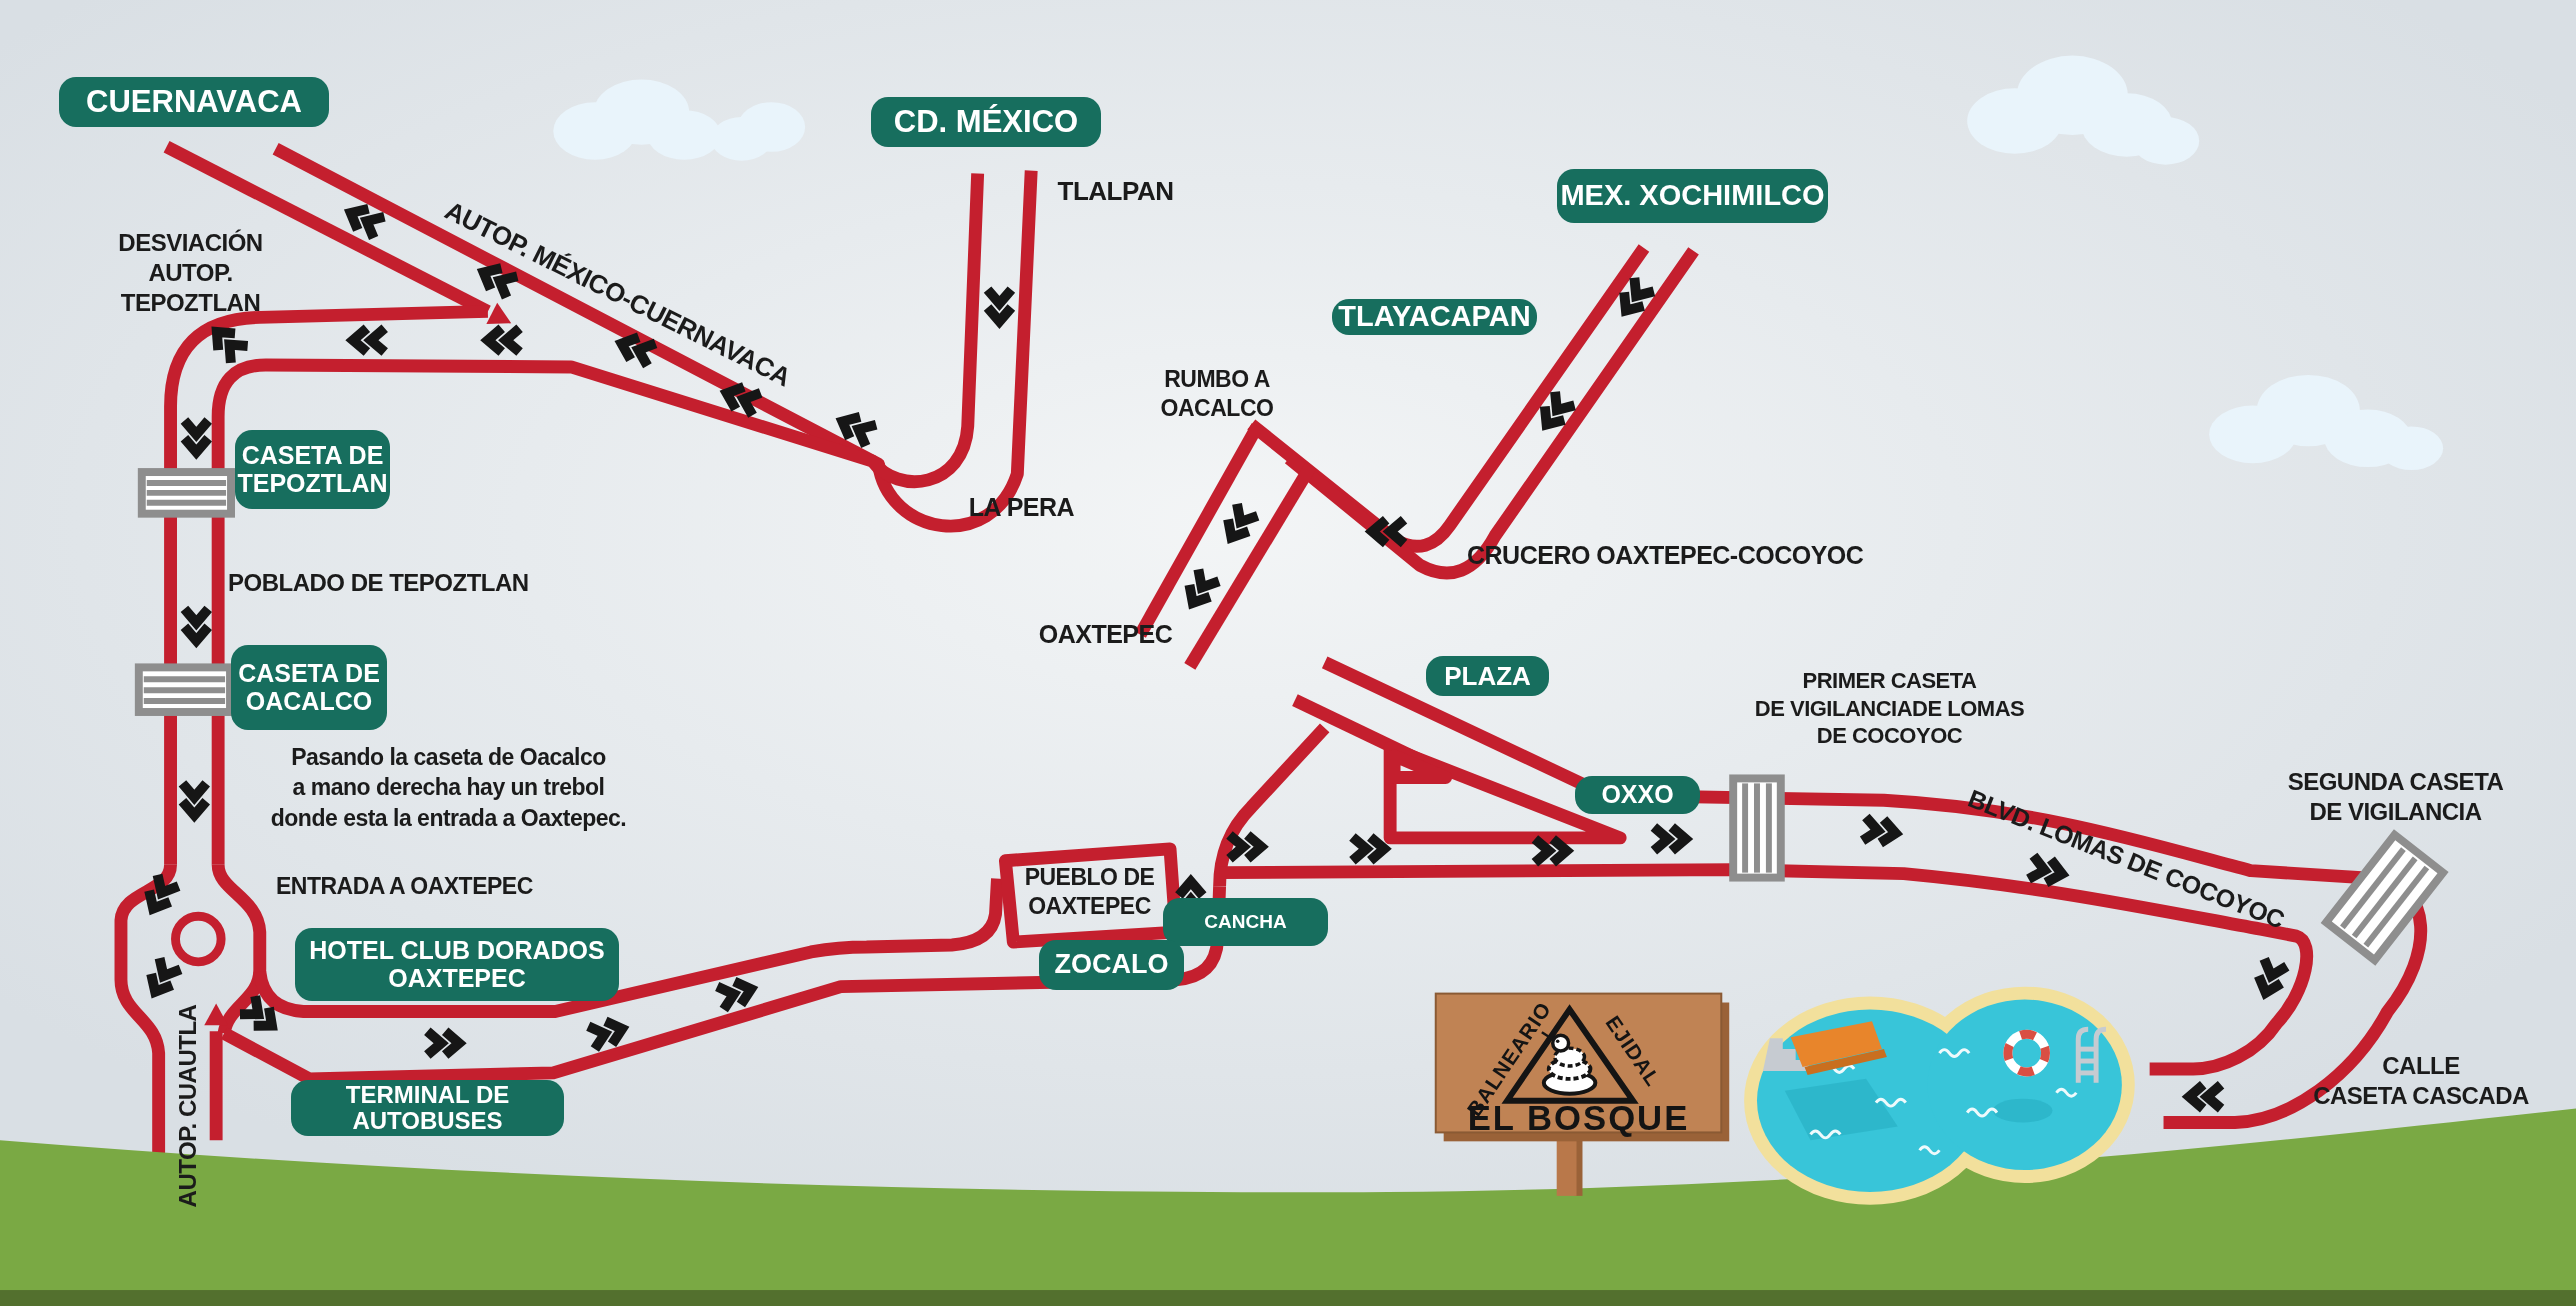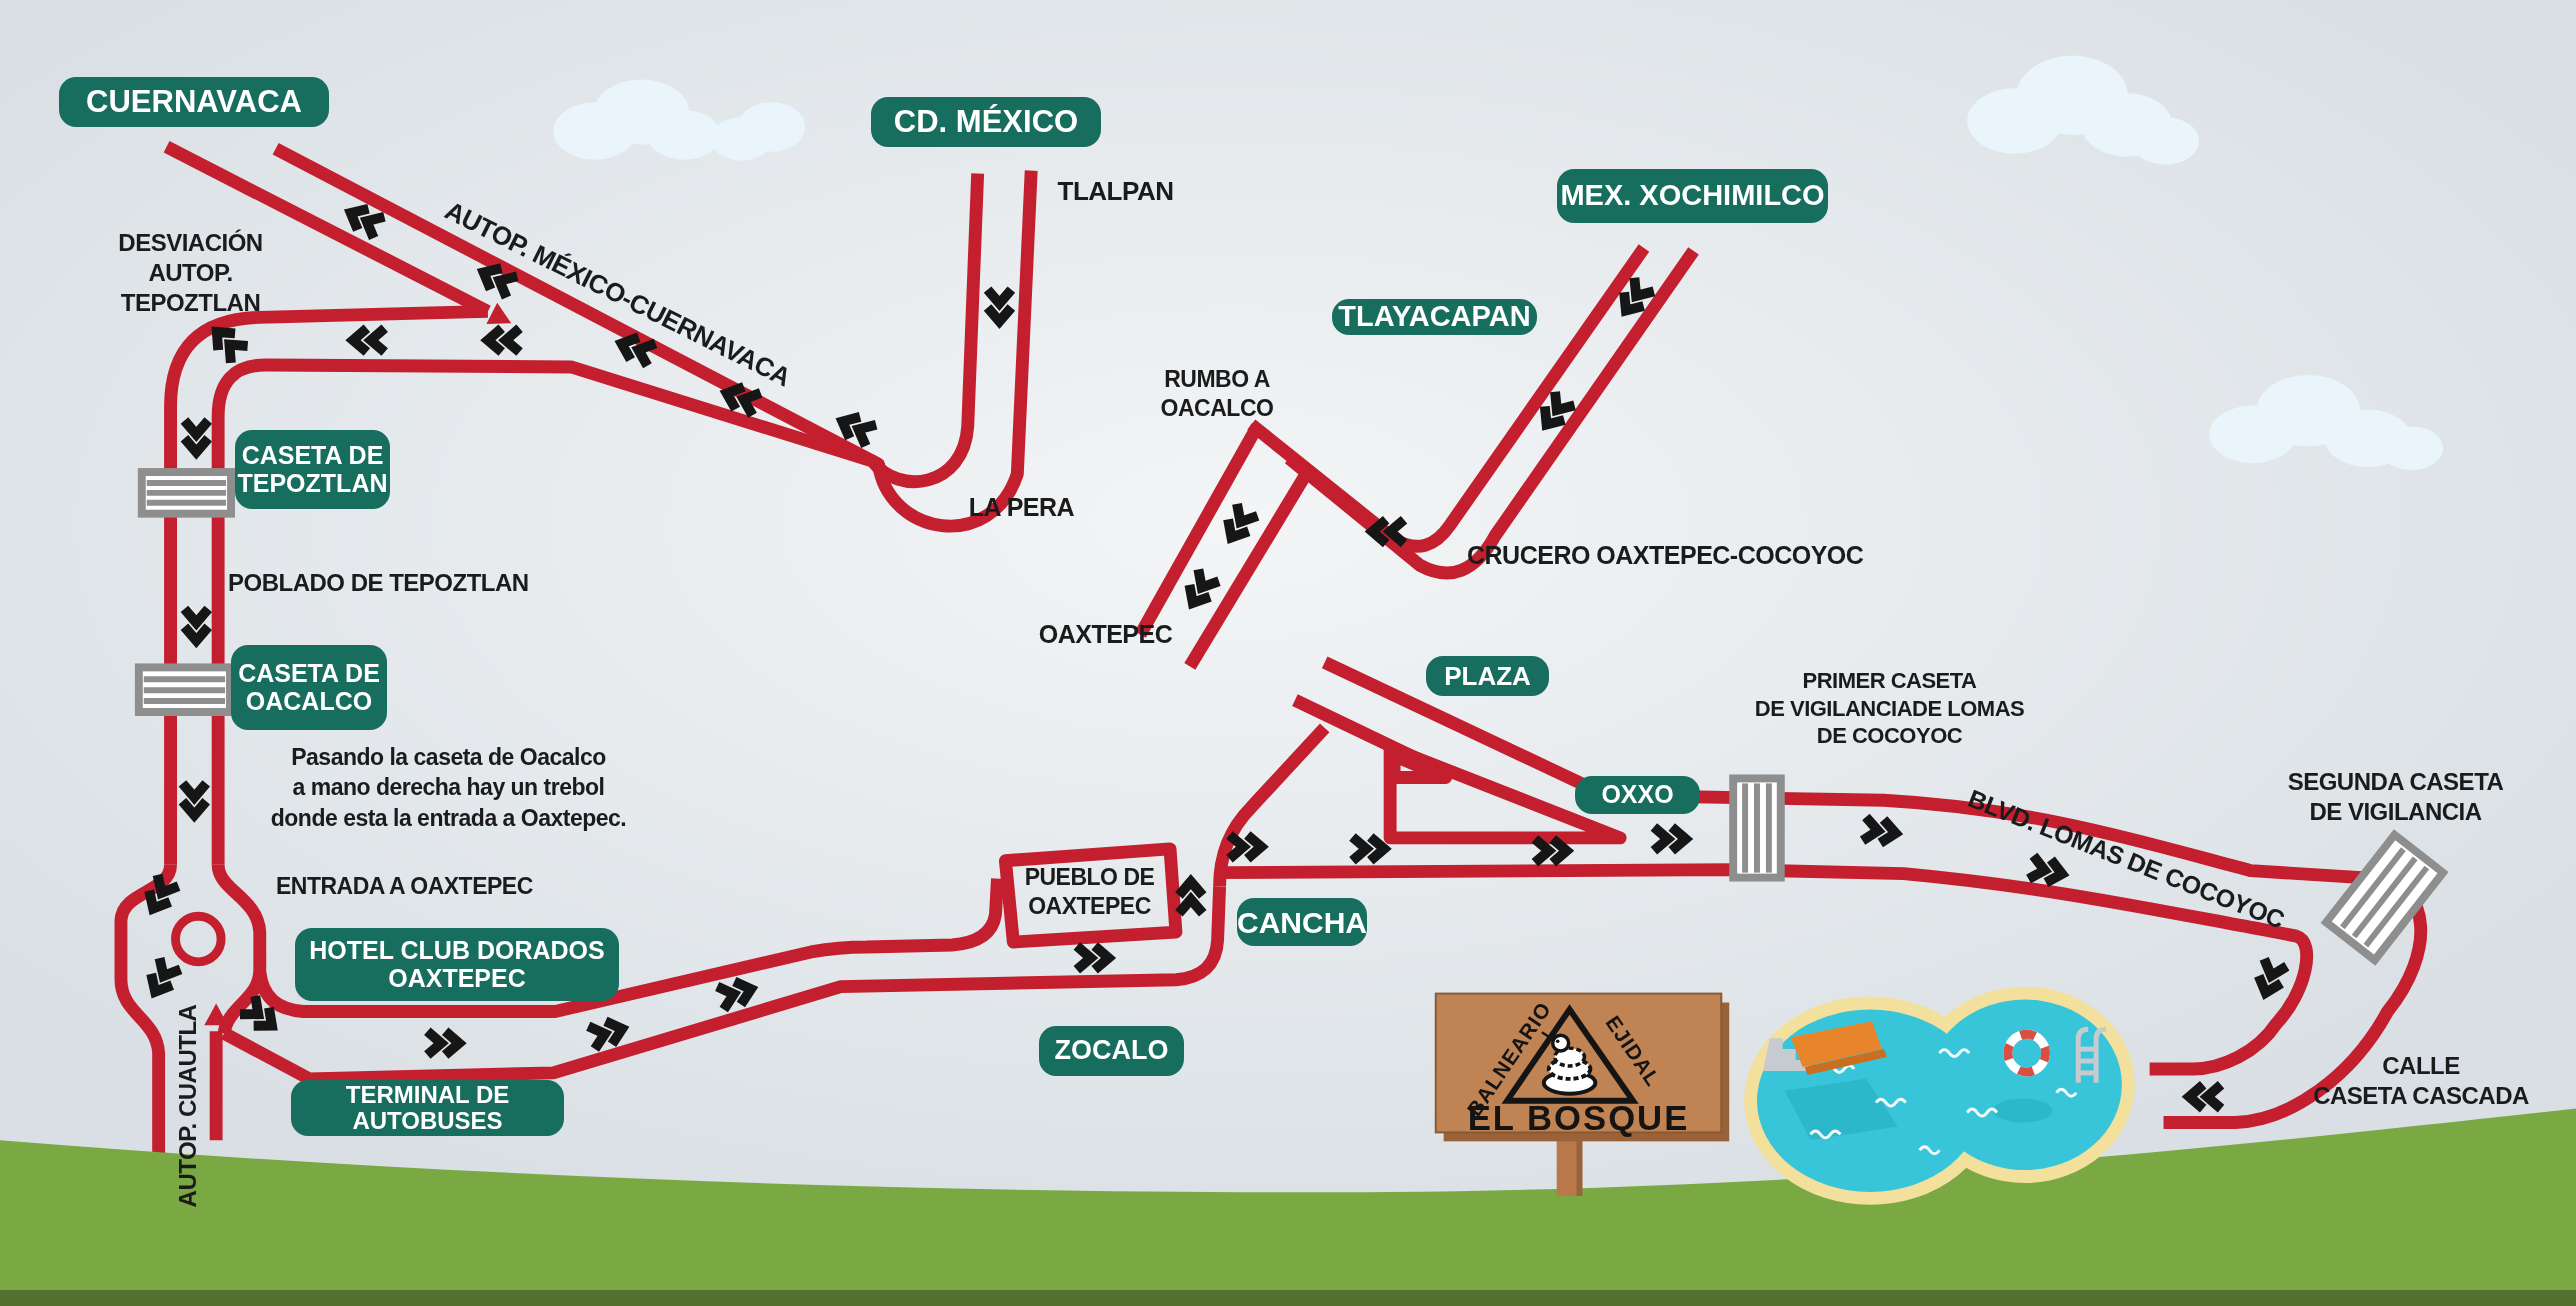--- a/index.html
+++ b/index.html
@@ -218,22 +218,22 @@
   <div class="lbl pill" style="left:1332px;top:299px;width:205px;height:36px;font-size:29px">TLAYACAPAN</div>
   <div class="lbl pill pre" style="left:235px;top:430px;width:155px;height:79px;font-size:25px">CASETA DE
 TEPOZTLAN</div>
   <div class="lbl pill pre" style="left:231px;top:645px;width:156px;height:85px;font-size:25px">CASETA DE
 OACALCO</div>
   <div class="lbl pill pre" style="left:295px;top:928px;width:324px;height:73px;font-size:25px">HOTEL CLUB DORADOS
 OAXTEPEC</div>
   <div class="lbl pill" style="left:291px;top:1080px;width:273px;height:56px;font-size:24px">TERMINAL DE AUTOBUSES</div>
   <div class="lbl pill" style="left:1426px;top:656px;width:123px;height:40px;font-size:26px">PLAZA</div>
   <div class="lbl pill" style="left:1575px;top:776px;width:125px;height:38px;font-size:25px">OXXO</div>
-  <div class="lbl pill" style="left:1237px;top:898px;width:130px;height:48px;font-size:30px">CANCHA</div>
-  <div class="lbl pill" style="left:1039px;top:1026px;width:145px;height:50px;font-size:27px">ZOCALO</div>
+  <div class="lbl pill" style="left:1163px;top:898px;width:165px;height:48px;font-size:19px">CANCHA</div>
+  <div class="lbl pill" style="left:1039px;top:940px;width:145px;height:50px;font-size:27px">ZOCALO</div>
 
   <div class="lbl blk" style="left:1031px;top:175px;width:169px;font-size:26px">TLALPAN</div>
   <div class="lbl blk pre" style="left:79px;top:228px;width:223px;font-size:24px">DESVIACIÓN
 AUTOP. TEPOZTLAN</div>
   <div class="lbl blk rot" style="left:454px;top:194px;width:382px;font-size:26px;transform:rotate(26.5deg)">AUTOP. MÉXICO-CUERNAVACA</div>
   <div class="lbl blk" style="left:228px;top:568px;width:268px;font-size:24px">POBLADO DE TEPOZTLAN</div>
   <div class="lbl blk pre" style="left:250px;top:742px;width:397px;font-size:23px;line-height:1.32;white-space:pre-line">Pasando la caseta de Oacalco
 a mano derecha hay un trebol
 donde esta la entrada a Oaxtepec.</div>
   <div class="lbl blk" style="left:276px;top:872px;width:223px;font-size:23px">ENTRADA A OAXTEPEC</div>

